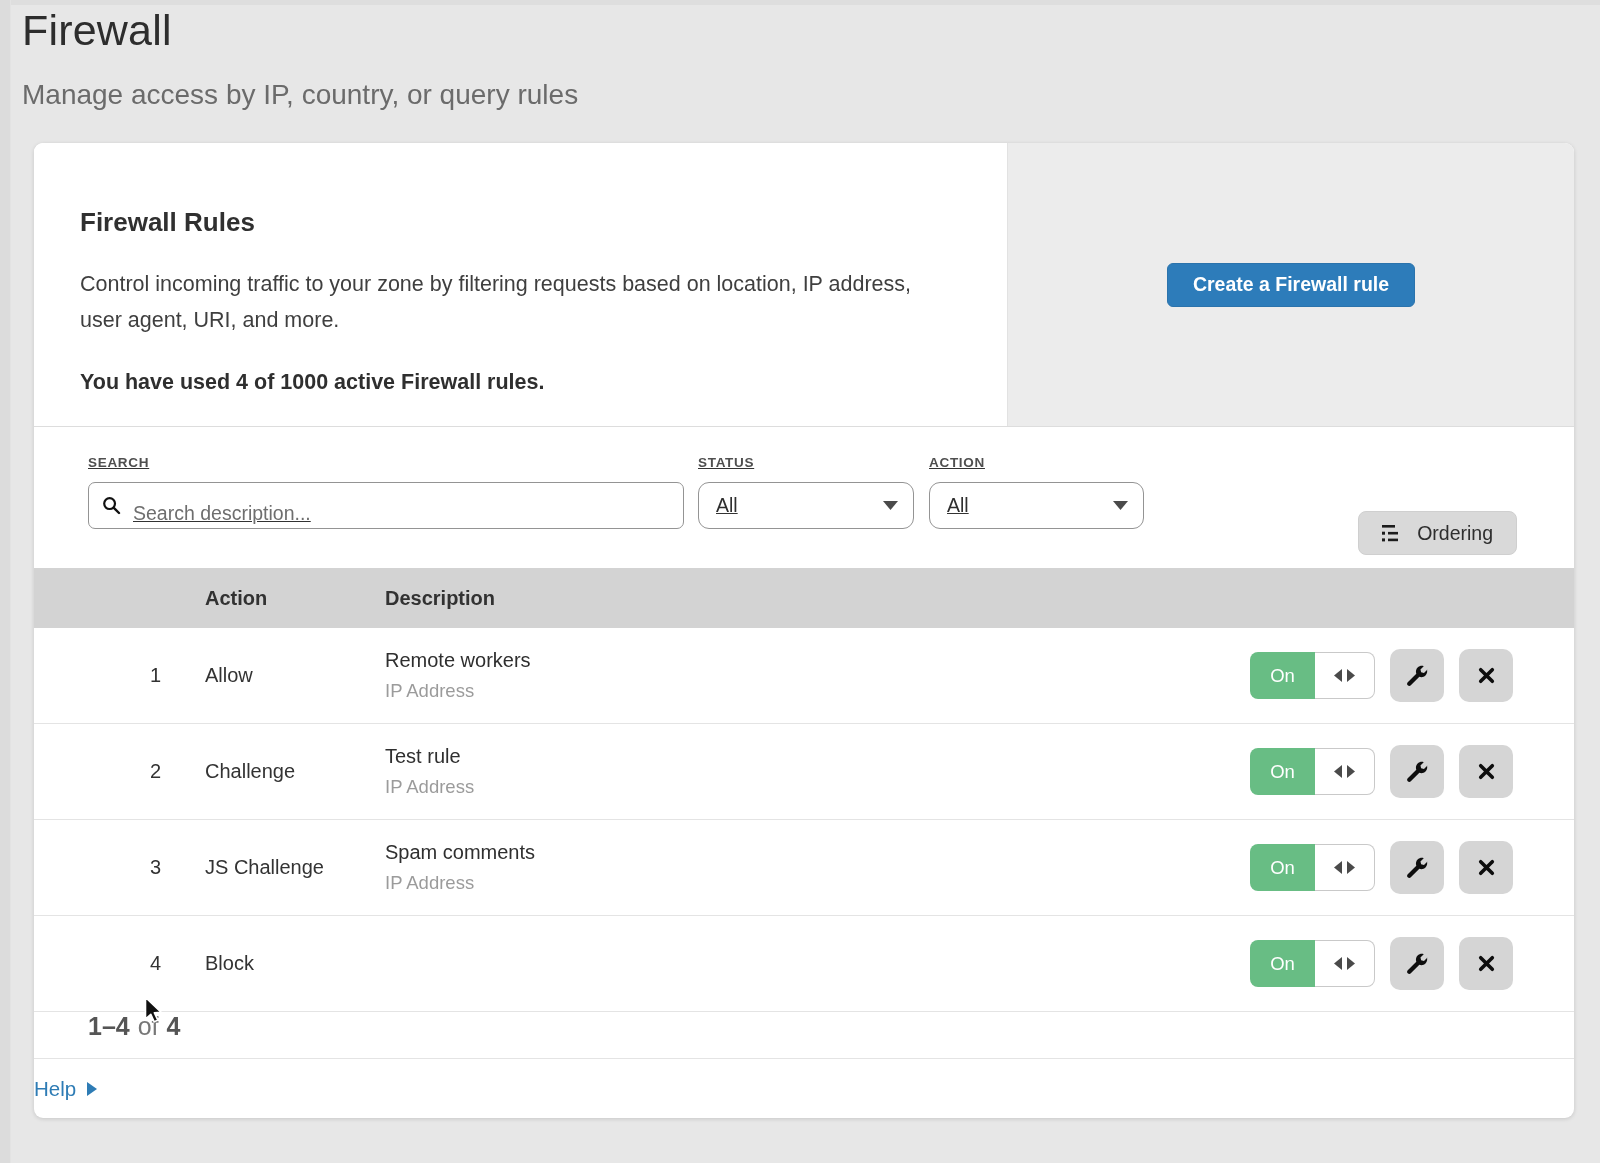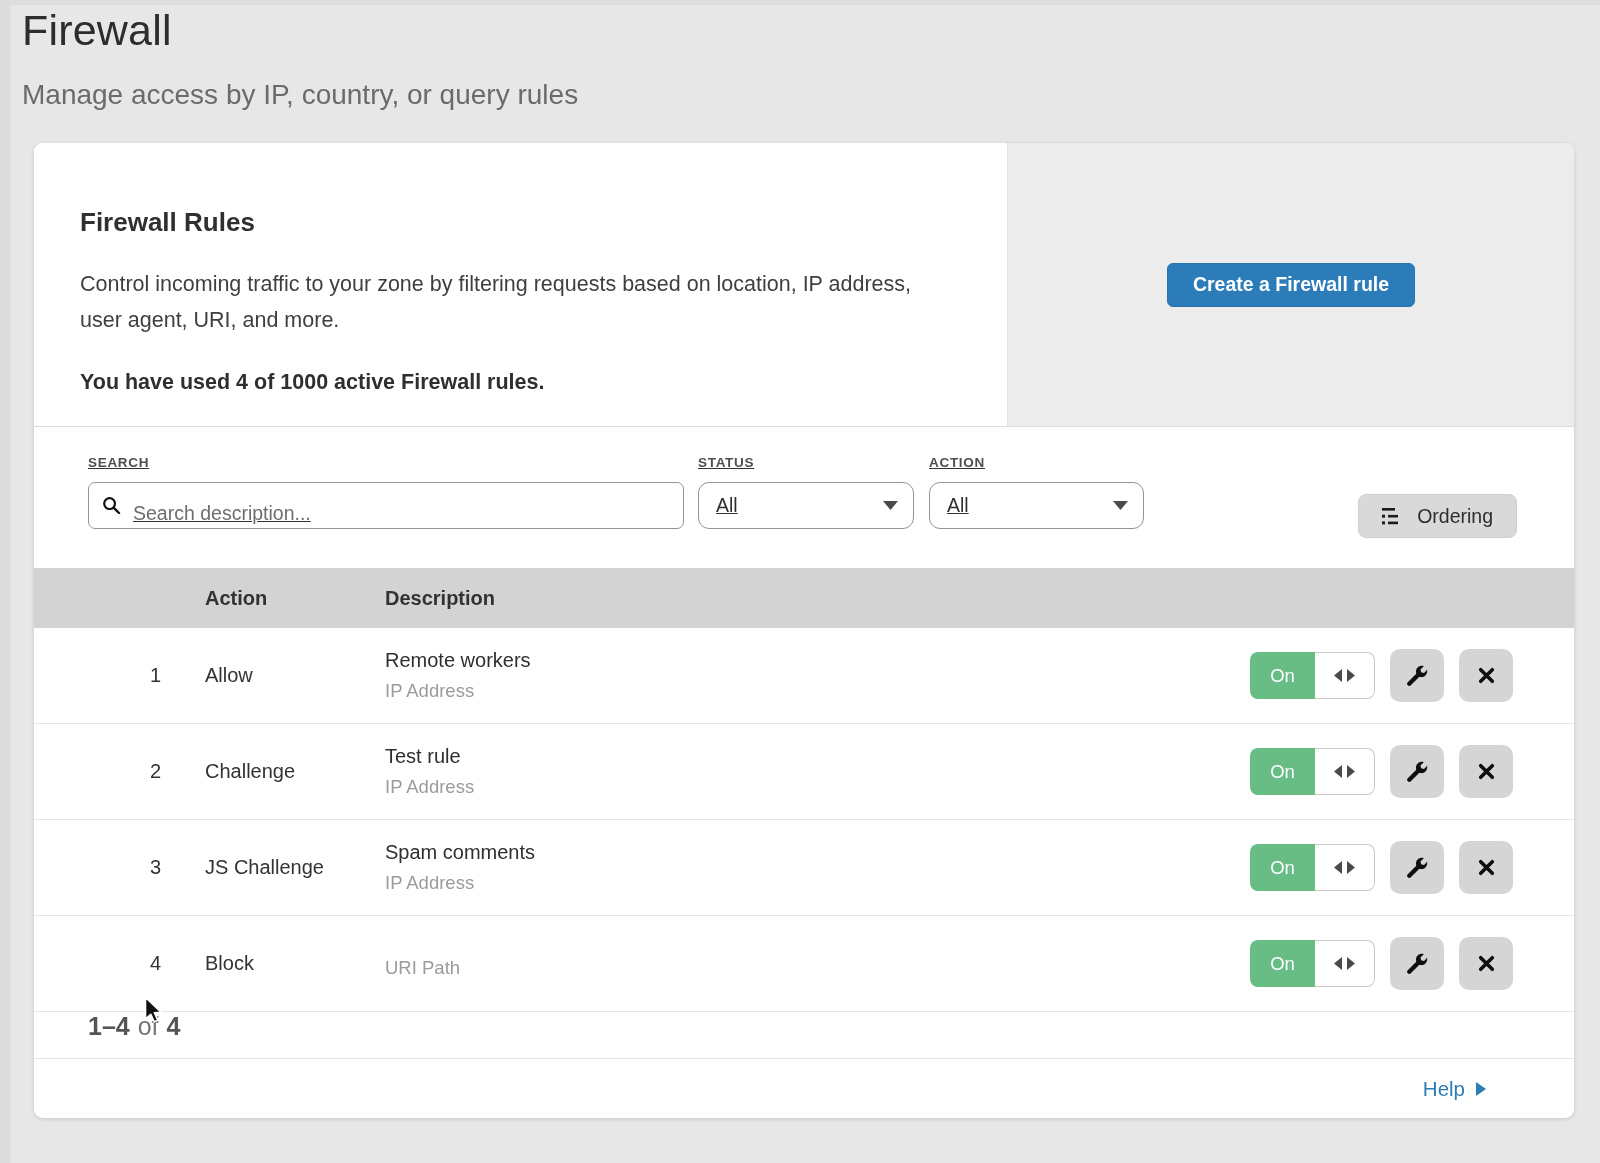--- a/index.html
+++ b/index.html
@@ -92,21 +92,21 @@
   }
   .search-input::placeholder { color:#6e6e6e; opacity:1; }
   .select-box {
     height:47px; border:1px solid #949494; border-radius:11px;
     display:flex; align-items:center; justify-content:space-between;
     padding:0 15px 0 17px; background:#fff; cursor:pointer;
     font-size:19.5px; color:#2f2f2f;
   }
   .filter-spacer { flex:1; }
   .ordering-btn {
-    align-self:flex-start; margin-top:39px;
+    align-self:flex-start; margin-top:56px;
     height:44px; padding:0 23px;
     background:#d9d9d9; border:1px solid #cfcfcf; border-radius:8px;
     display:flex; align-items:center; gap:13px;
     font-size:19.5px; color:#2e2e2e; font-family:"Liberation Sans", sans-serif;
     cursor:pointer;
   }
 
   
   .grid-cols {
     display:grid;
@@ -155,21 +155,21 @@
   
   .count-row {
     flex:0 0 auto; height:47px;
     display:flex; align-items:flex-start; padding-left:54px;
     border-bottom:1px solid #e4e4e4;
     font-size:25px; color:#777;
   }
   .count-strong { font-weight:600; color:#555; }
   .count-of { margin:0 8px; font-weight:400; color:#777; }
   .help-row {
-    flex:1; display:flex; align-items:center; justify-content:flex-end;
+    flex:1; display:flex; align-items:center; justify-content:flex-start;
     padding-right:88px;
   }
   .help-link {
     display:flex; align-items:center; gap:11px;
     color: var(--help-blue,#2e7cb5); font-size:20.5px;
     text-decoration:none; cursor:pointer;
   }
 
   .mouse-cursor { position:absolute; left:144px; top:996px; pointer-events:none; }
 </style>
@@ -344,21 +344,20 @@
           <path d="M3.5 3.5 L14.5 14.5 M14.5 3.5 L3.5 14.5" stroke="#0e0e0e" stroke-width="3.4" stroke-linecap="round"></path>
         </svg>
       </button>
     </div>
   </div>
 
   <div class="rule-row grid-cols">
     <div class="col-num">4</div>
     <div class="col-action">Block</div>
     <div class="col-desc">
-      <div class="desc-sub">URI Path</div>
     </div>
     <div class="col-controls">
       <div class="toggle">
         <span class="toggle-on">On</span>
         <span class="toggle-handle">
           <svg width="8" height="13" viewBox="0 0 8 13">
             <polygon points="8,0 8,13 0,6.5" fill="#4a4a4a"></polygon>
           </svg>
           <svg width="8" height="13" viewBox="0 0 8 13">
             <polygon points="0,0 8,6.5 0,13" fill="#4a4a4a"></polygon>

